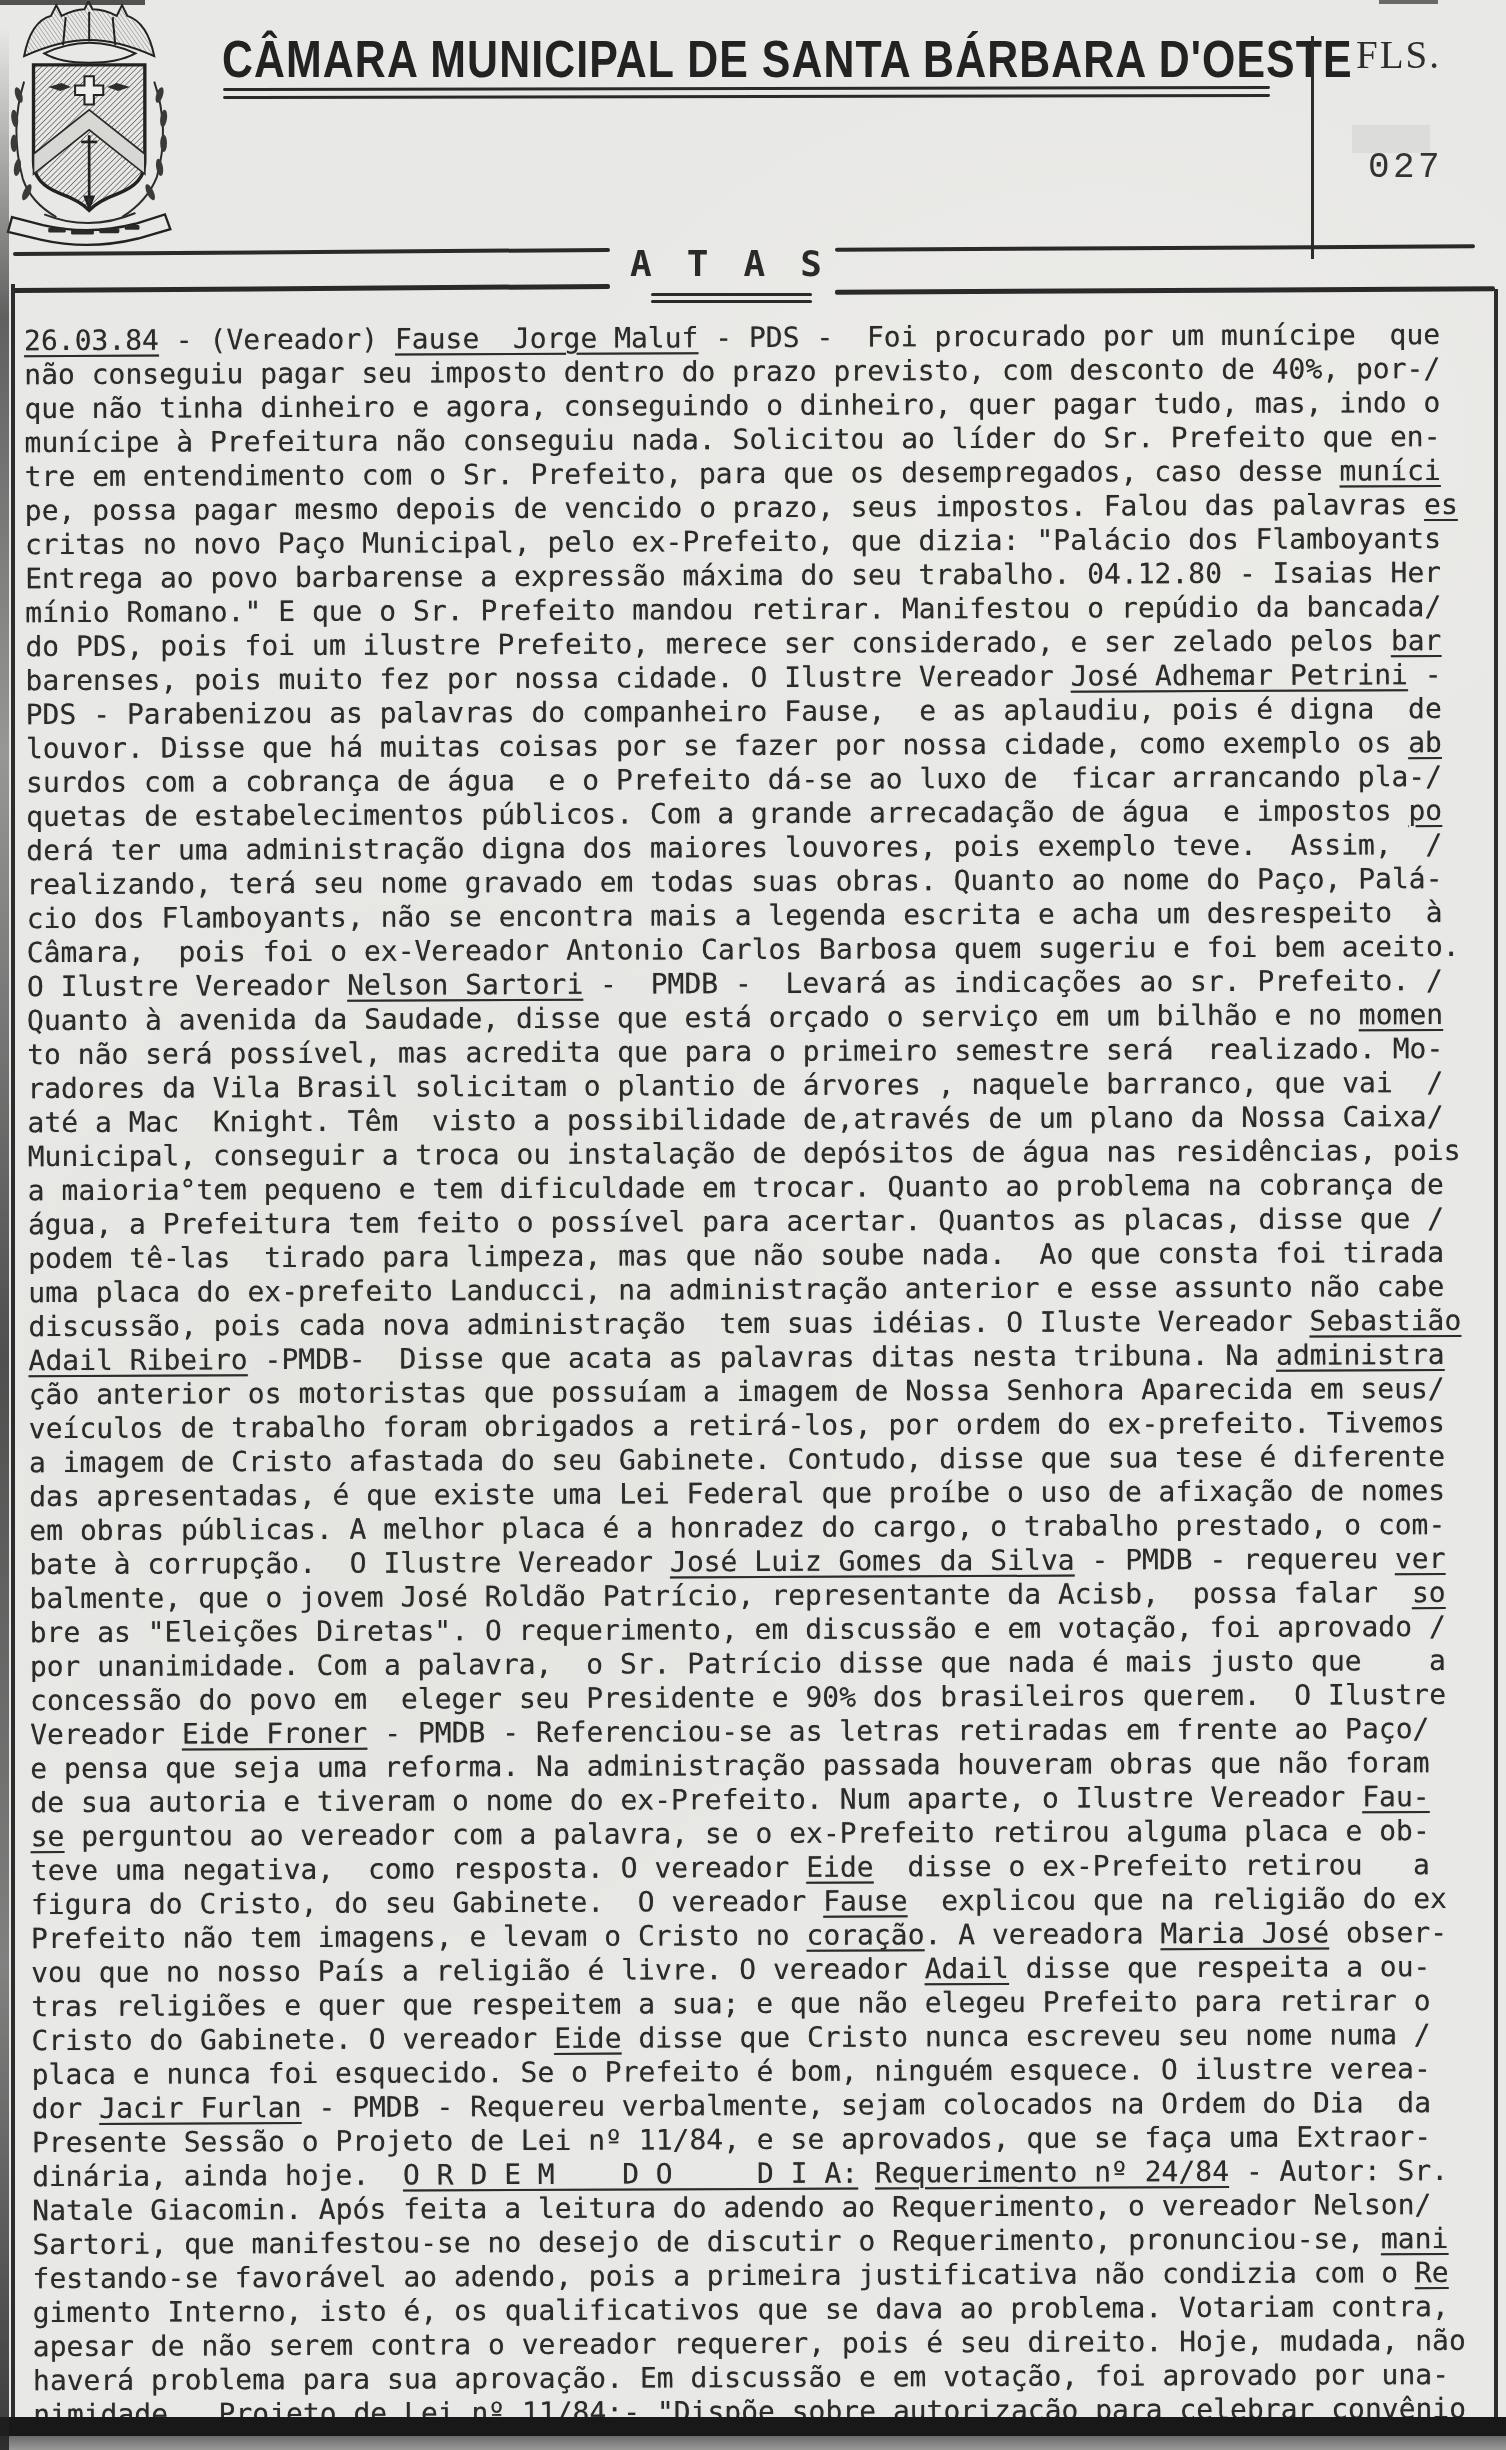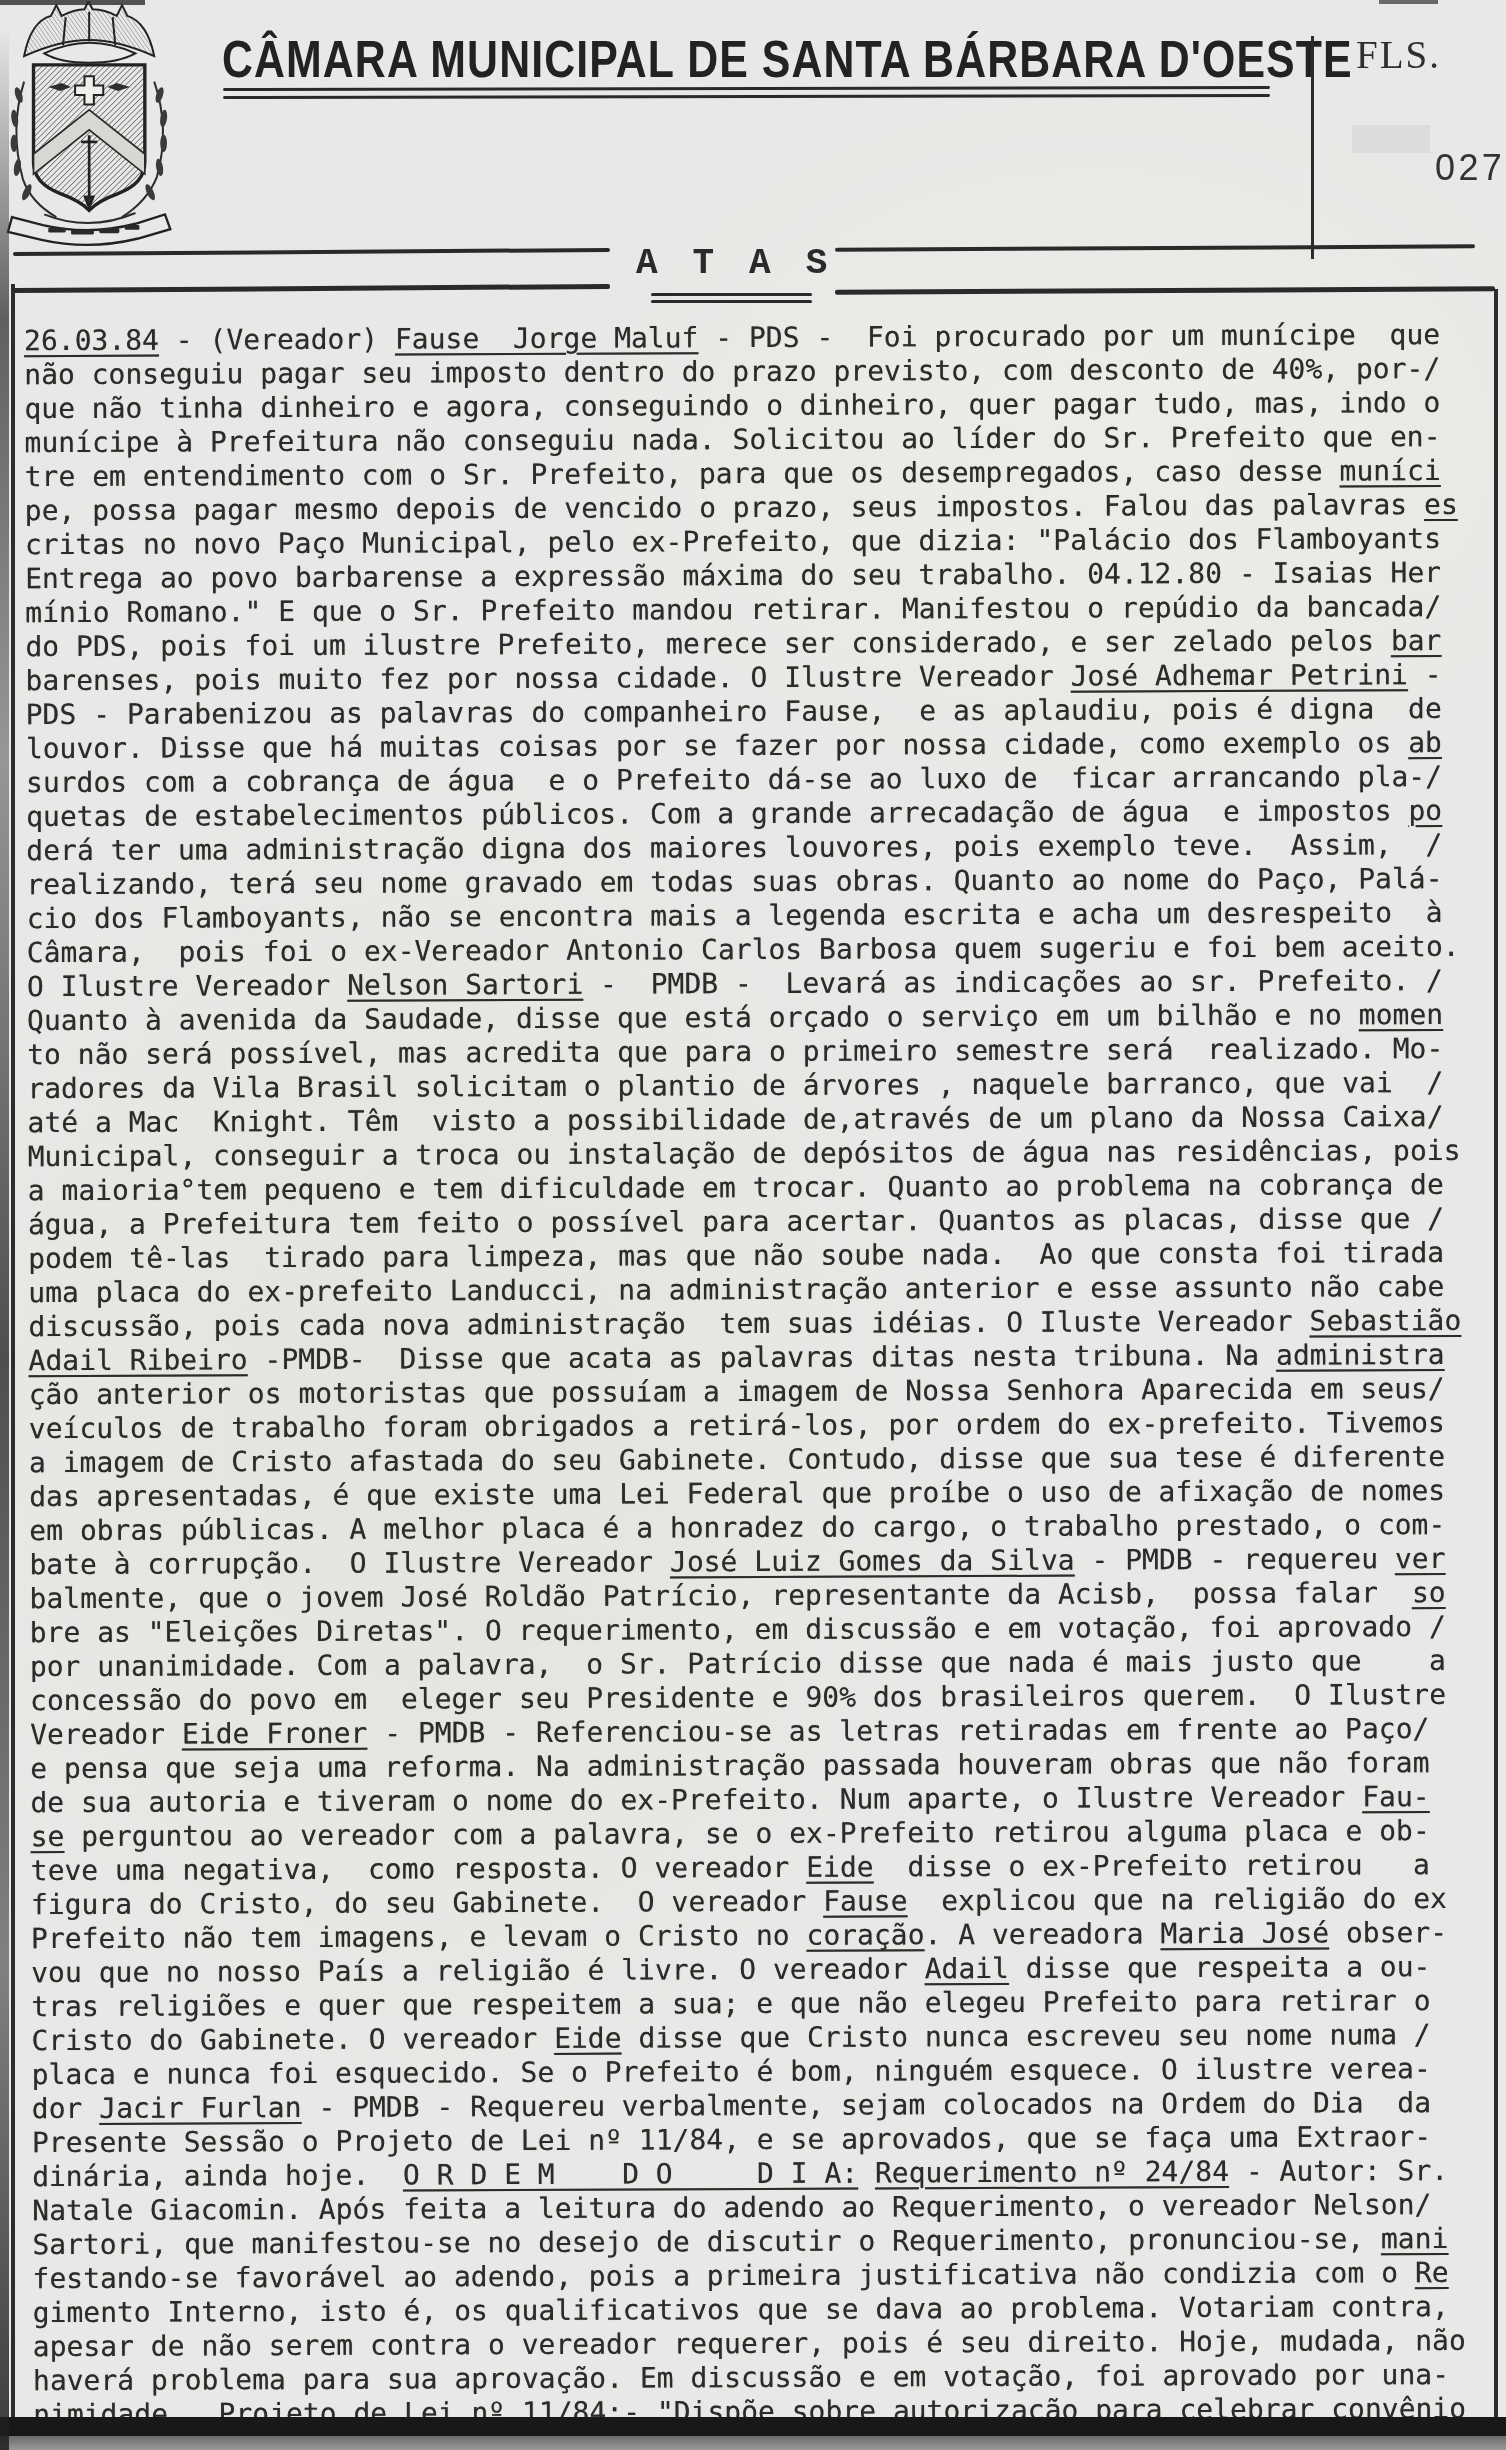--- a/index.html
+++ b/index.html
@@ -20,30 +20,30 @@
   }
   .rule-t1{left:223px;top:87px;width:1047px;height:3.4px;transform:rotate(-0.12deg);}
   .rule-t2{left:223px;top:95px;width:1047px;height:3.4px;transform:rotate(-0.12deg);}
   .vsep{position:absolute;left:1311px;top:36px;width:3.4px;height:223px;background:#2c2c2c;}
   .fls{
     position:absolute;left:1356px;top:32px;font-family:"Liberation Serif", serif;
     font-size:39px;font-weight:400;letter-spacing:2px;color:#2e2e2e;
   }
   .smudge{position:absolute;left:1352px;top:125px;width:78px;height:28px;background:#dcdcda;}
   .pagenum{
-    position:absolute;left:1435px;top:147px;font-family:Liberation Sans, sans-serif;
+    position:absolute;left:1368px;top:147px;font-family:Liberation Mono, monospace;
     font-size:36px;letter-spacing:3.4px;color:#333;
   }
   .rule-lu{left:13.4px;top:250px;width:597px;height:4px;transform:rotate(-0.4deg);}
   .rule-ru{left:835px;top:246px;width:640px;height:4px;transform:rotate(-0.3deg);}
   .rule-ll{left:13.4px;top:286px;width:597px;height:4.7px;transform:rotate(-0.4deg);}
   .rule-rl{left:835px;top:288px;width:660px;height:4.7px;transform:rotate(-0.3deg);}
   .atas{
-    position:absolute;left:630px;top:243px;width:204px;text-align:right;
-    font-size:36px;font-weight:bold;letter-spacing:6.7px;color:#2a2a2a;white-space:pre;font-family:Liberation Mono, monospace;
+    position:absolute;left:630px;top:243px;width:204px;text-align:left;
+    font-size:36px;font-weight:bold;letter-spacing:6.7px;color:#2a2a2a;white-space:pre;
   }
   .atas-u1{left:651px;top:293px;width:161px;height:2.7px;}
   .atas-u2{left:651px;top:300px;width:161px;height:2.7px;}
   .border-left{position:absolute;left:10.8px;top:284px;width:4px;height:2144px;background:#2d2d2d;}
   .border-right{position:absolute;left:1494px;top:289px;width:4px;height:2134px;background:#2d2d2d;}
   .textbody{
     position:absolute;left:24px;top:321px;width:1463px;
     font-size:28px;line-height:34px;color:#2c2b29;white-space:pre;
     text-shadow:0 0 0.7px rgba(40,40,40,.55);
     transform:rotate(-0.25deg);transform-origin:50% 0;

